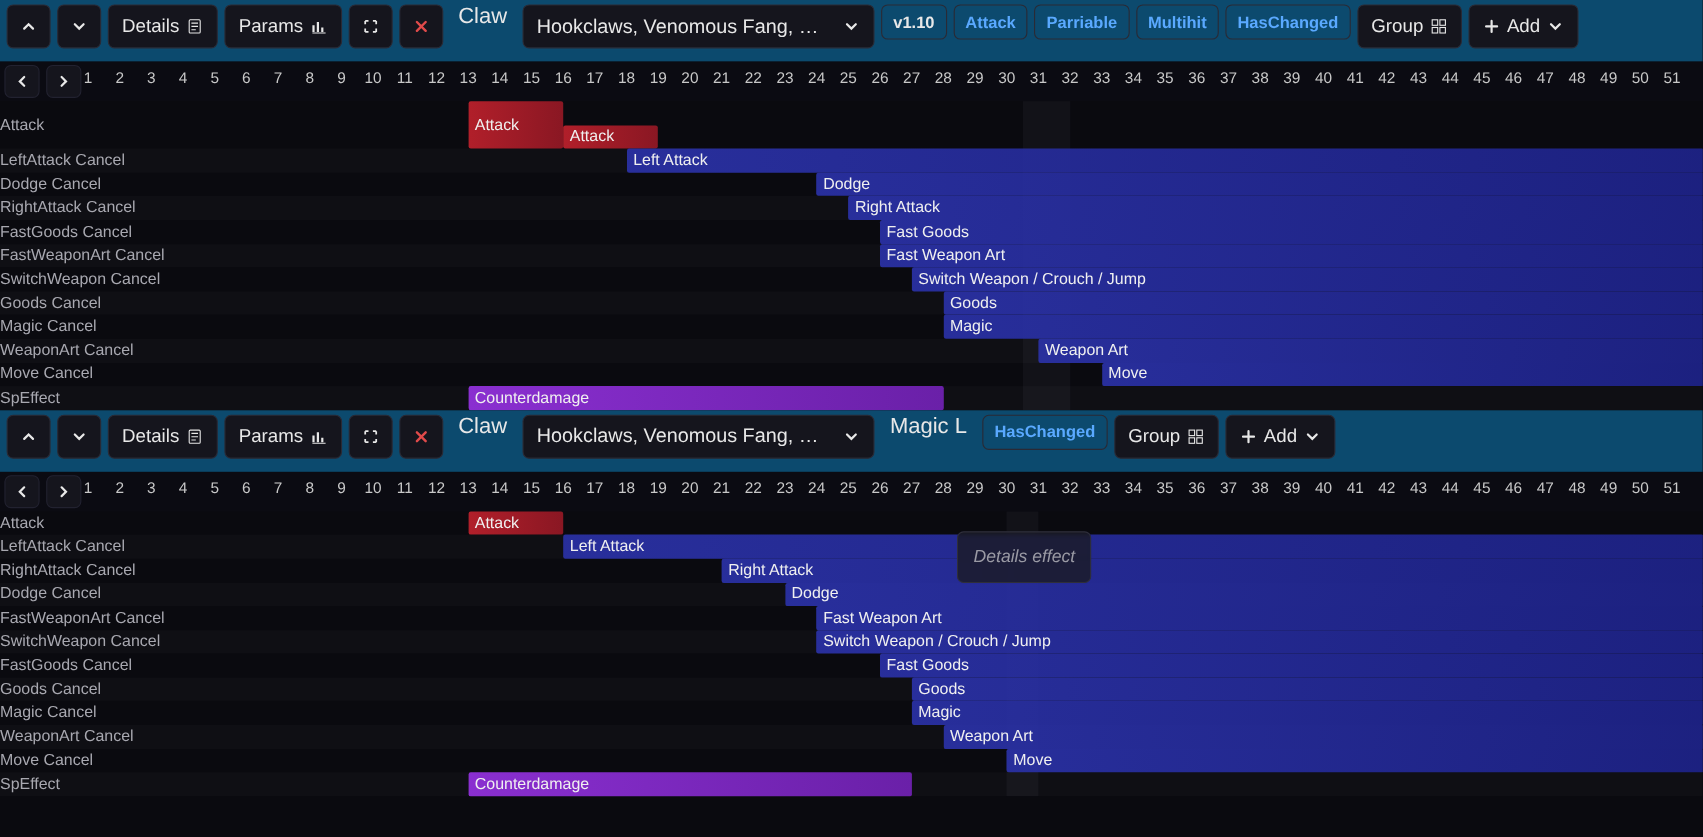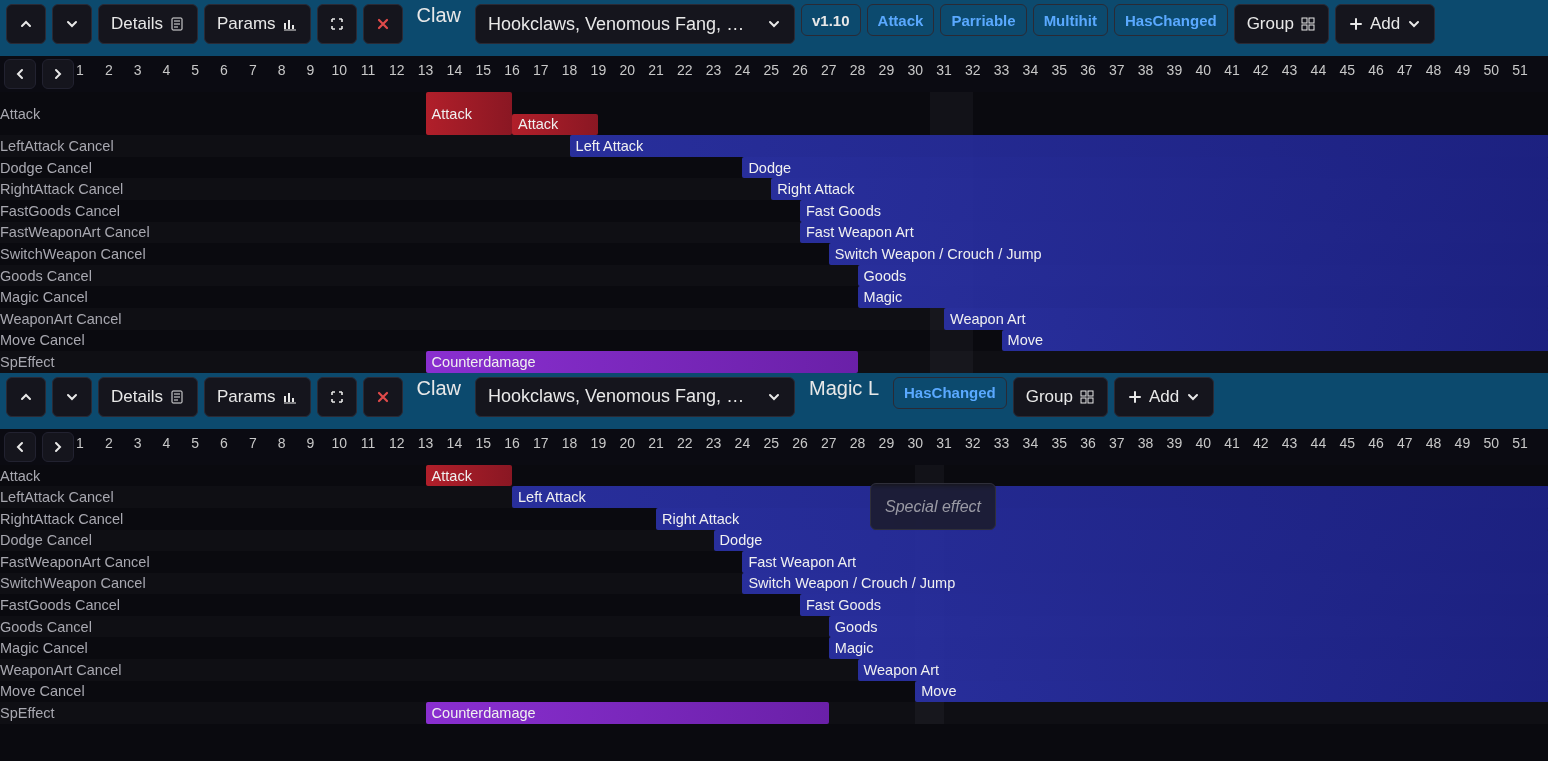--- a/index.html
+++ b/index.html
@@ -529,17 +529,17 @@
           <div class="row" style="height:21.6px">
             <span class="row-label">Move Cancel</span>
             <div class="bar cancel" style="left:915.2px;width:633.6px;">Move</div>
           </div>
           <div class="row alt" style="height:21.6px">
             <span class="row-label">SpEffect</span>
             <div class="bar speffect" style="left:425.6px;width:403.2px;">Counterdamage</div>
           </div>
         </div>
   <div class="tooltip" style="left:870px;top:18px">
-    <div class="tt-type">Special effect</div>
+    <div class="tt-type">Details effect</div>
   </div>
       </div>
     </div>
   </div>
 
 </body></html>

